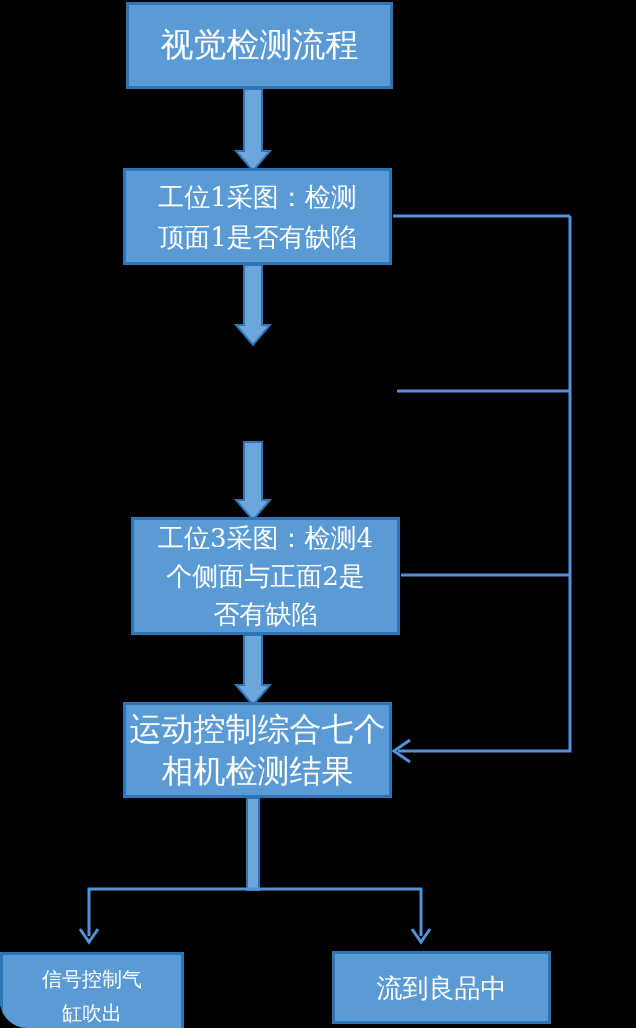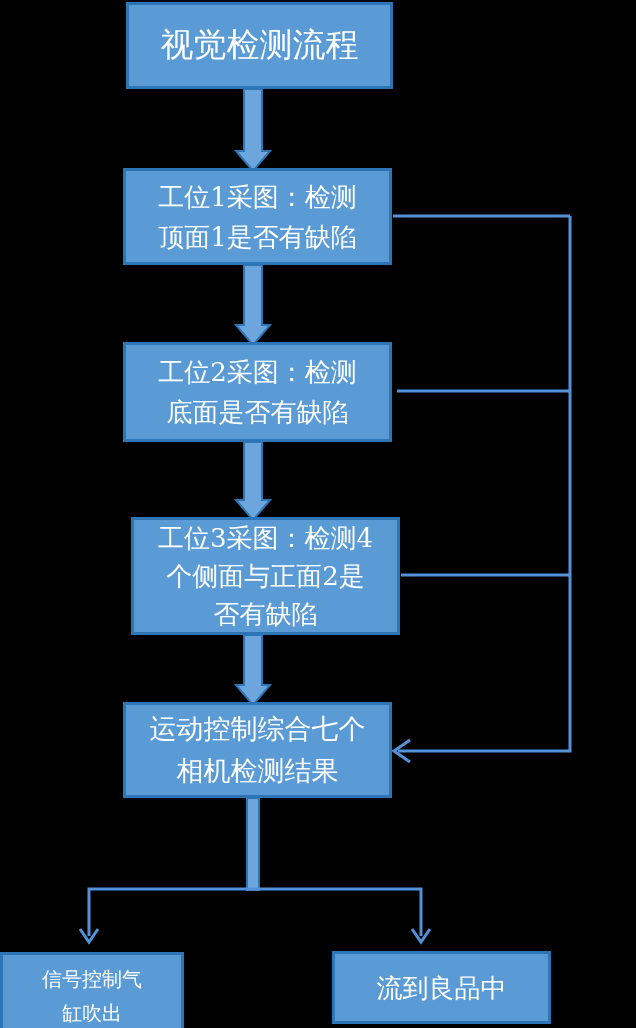--- a/index.html
+++ b/index.html
@@ -7,20 +7,21 @@
     padding: 0;
     background: #000;
   }
   .stage {
     position: relative;
     width: 636px;
     height: 1028px;
     background: var(--background, #000000);
     overflow: hidden;
     font-family: "DejaVu Serif", "Liberation Serif", serif;
+    border-radius: 27px;
   }
   .connectors {
     position: absolute;
     left: 0;
     top: 0;
     width: 636px;
     height: 1028px;
     pointer-events: none;
     z-index: 1;
   }
@@ -49,21 +50,21 @@
     text-align: center;
   }
   .node .label {
     white-space: pre-line;
     width: 100%;
   }
   .node-start    { left: 126px; top: 2px;   width: 267px; height: 87px;  font-size: 33px; }
   .node-station1 { left: 123px; top: 168px; width: 269px; height: 97px;  font-size: 26px; line-height: 40px; }
   .node-station2 { left: 123px; top: 342px; width: 269px; height: 100px; font-size: 26px; line-height: 40px; }
   .node-station3 { left: 123px; top: 517px; width: 269px; height: 118px; font-size: 26px; line-height: 38px; margin-left: 8px; }
-  .node-motion   { left: 123px; top: 702px; width: 269px; height: 96px;  font-size: 27px; line-height: 42px; }
+  .node-motion   { left: 123px; top: 702px; width: 269px; height: 96px;  font-size: 32px; line-height: 42px; }
   .node-reject   { left: 0px;   top: 952px; width: 184px; height: 88px;  font-size: 20px; line-height: 34px; }
   .node-pass     { left: 332px; top: 951px; width: 219px; height: 73px;  font-size: 26px; line-height: 34px; }
 </style>
 </head>
 <body>
 
 <div class="stage">
 
   <svg class="connectors" viewBox="0 0 636 1028" xmlns="http://www.w3.org/2000/svg">
 
@@ -87,24 +88,20 @@
 
   <div class="node node-start">
     <span class="label">视觉检测流程</span>
   </div>
 
   <div class="node node-station1">
     <span class="label">工位1采图：检测
 顶面1是否有缺陷</span>
   </div>
 
-  <div class="node node-station2">
-    <span class="label">工位2采图：检测
-底面是否有缺陷</span>
-  </div>
 
   <div class="node node-station3">
     <span class="label">工位3采图：检测4
 个侧面与正面2是
 否有缺陷</span>
   </div>
 
   <div class="node node-motion">
     <span class="label">运动控制综合七个
 相机检测结果</span>

